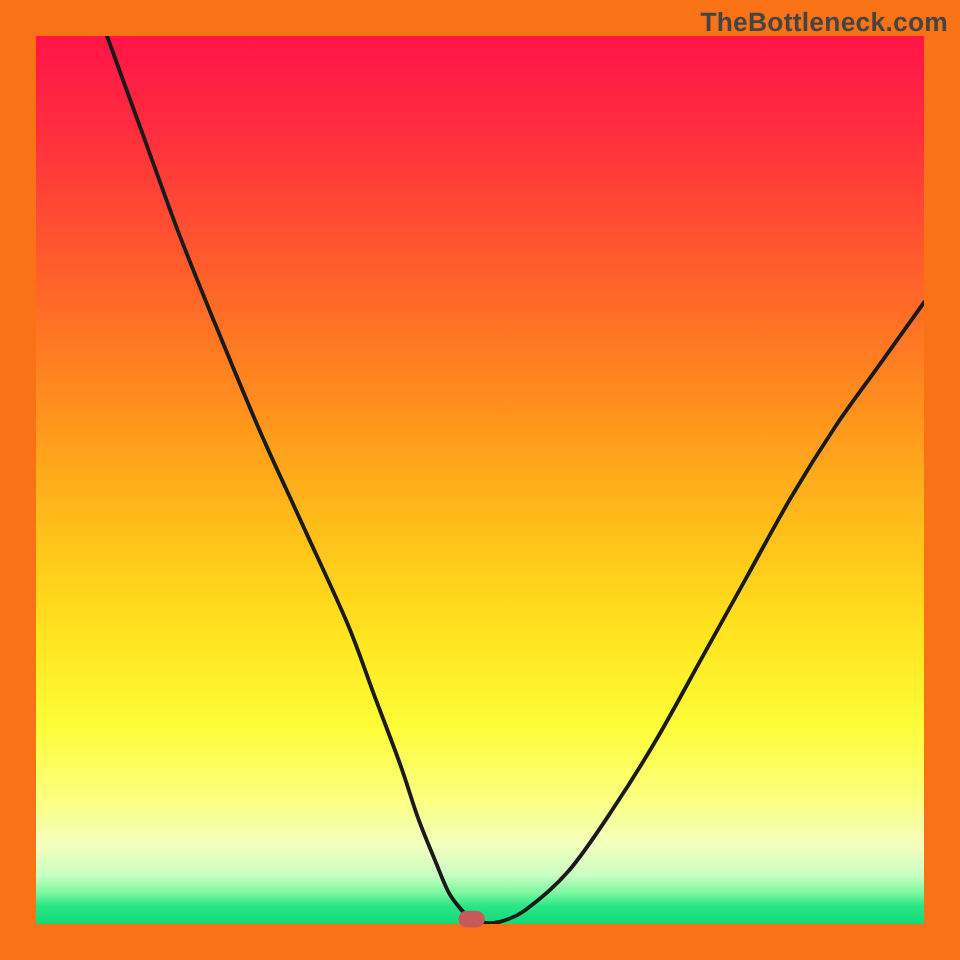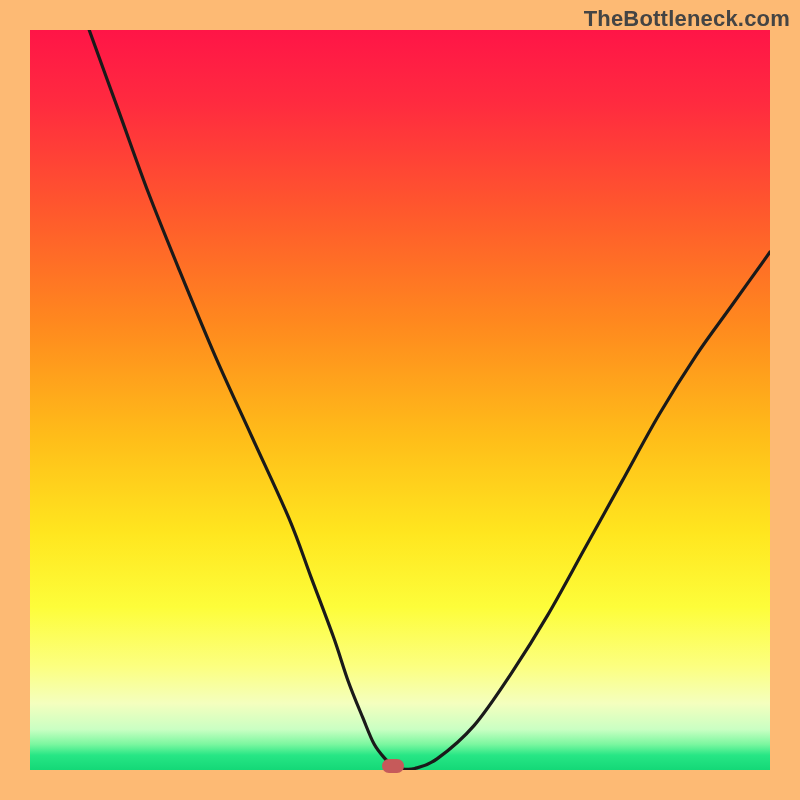--- a/index.html
+++ b/index.html
@@ -8,21 +8,21 @@
     width: 800px;
     height: 800px;
     overflow: hidden;
     font-family: Arial, Helvetica, sans-serif;
     background: #000;
   }
   .frame {
     position: relative;
     width: 800px;
     height: 800px;
-    background: #fdba74;
+    background: #f97316;
   }
   .plot-area {
     position: absolute;
     left: 30px;
     top: 30px;
     width: 740px;
     height: 740px;
     background: linear-gradient(
       to bottom,
       #ff1547 0%,

